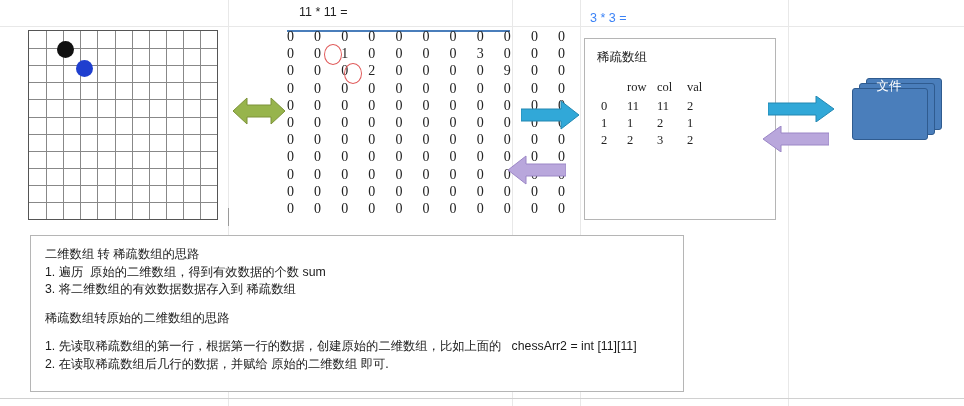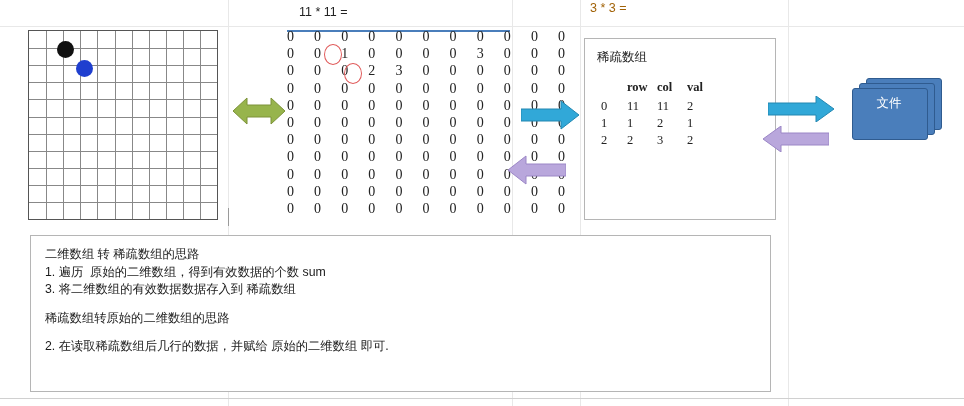--- a/index.html
+++ b/index.html
@@ -88,23 +88,23 @@
   #label-11 {
     position: absolute;
     left: 299px;
     top: 5px;
     font-size: 12.5px;
     color: #222;
   }
   #label-33 {
     position: absolute;
     left: 590px;
-    top: 1px;
-    font-size: 12.5px;
-    color: #a16207;
+    top: 11px;
+    font-size: 12.5px;
+    color: #3b82f6;
   }
   .circle-mark {
     position: absolute;
     border: 1.6px solid #e05a5a;
     border-radius: 50%;
     width: 16px;
     height: 19px;
   }
 
   
@@ -136,57 +136,57 @@
   }
   #sparse-table td, #sparse-table th {
     padding: 1px 0;
     text-align: left;
     font-weight: normal;
   }
   #sparse-table .c0 { width: 26px; }
   #sparse-table .c1 { width: 30px; }
   #sparse-table .c2 { width: 30px; }
   #sparse-table .c3 { width: 26px; }
-  #sparse-table thead td { padding-bottom: 3px; font-weight: bold; }
+  #sparse-table thead td { padding-bottom: 3px; }
 
   
   #file-stack {
     position: absolute;
     left: 838px;
     top: 78px;
     width: 104px;
     height: 68px;
   }
   .file-card {
     position: absolute;
     background: #4a7ebb;
     border: 1px solid #2f5b8f;
     border-radius: 3px;
     width: 74px;
     height: 50px;
   }
   #file-label {
     position: absolute;
     left: 14px;
-    top: 17px;
+    top: 0;
     width: 74px;
     text-align: center;
     color: #ffffff;
     font-size: 12.5px;
   }
 
   
   .arrow-wrap { position: absolute; }
 
   
   #notes {
     position: absolute;
     left: 30px;
     top: 235px;
-    width: 741px;
+    width: 654px;
     height: 157px;
     background: #ffffff;
     border: 1px solid #b5b5b5;
     box-sizing: border-box;
     padding: 10px 14px;
   }
   .note-line {
     font-size: 12.3px;
     color: #1a1a1a;
     line-height: 17.5px;
@@ -253,21 +253,21 @@
       <polygon points="0,15 14,2 14,9 38,9 38,2 52,15 38,28 38,21 14,21 14,28" fill="#97b44c" stroke="#7c9239" stroke-width="1"></polygon>
     </svg>
   </div>
 
   <div id="label-11">11 * 11 =</div>
   <div id="matrix-top-rule"></div>
 
   <div id="matrix-zone">
     <div class="matrix-row">0 0 0 0 0 0 0 0 0 0 0</div>
     <div class="matrix-row">0 0 1 0 0 0 0 3 0 0 0</div>
-    <div class="matrix-row">0 0 0 2 3 0 0 0 0 0 0</div>
+    <div class="matrix-row">0 0 0 2 0 0 0 0 9 0 0</div>
     <div class="matrix-row">0 0 0 0 0 0 0 0 0 0 0</div>
     <div class="matrix-row">0 0 0 0 0 0 0 0 0 0 0</div>
     <div class="matrix-row">0 0 0 0 0 0 0 0 0 0 0</div>
     <div class="matrix-row">0 0 0 0 0 0 0 0 0 0 0</div>
     <div class="matrix-row">0 0 0 0 0 0 0 0 0 0 0</div>
     <div class="matrix-row">0 0 0 0 0 0 0 0 0 0 0</div>
     <div class="matrix-row">0 0 0 0 0 0 0 0 0 0 0</div>
     <div class="matrix-row">0 0 0 0 0 0 0 0 0 0 0</div>
   </div>
   <div class="circle-mark" style="left:324px; top:44px;"></div>
@@ -339,16 +339,17 @@
     <div id="file-label">文件</div>
   </div>
 
   <div id="notes">
     <div class="note-line">二维数组 转 稀疏数组的思路</div>
     <div class="note-line">1. 遍历  原始的二维数组，得到有效数据的个数 sum</div>
     <div class="note-line">3. 将二维数组的有效数据数据存入到 稀疏数组</div>
     <div class="note-gap"></div>
     <div class="note-line">稀疏数组转原始的二维数组的思路</div>
     <div class="note-gap"></div>
+    <div class="note-line">1. 先读取稀疏数组的第一行，根据第一行的数据，创建原始的二维数组，比如上面的   chessArr2 = int [11][11]</div>
     <div class="note-line">2. 在读取稀疏数组后几行的数据，并赋给 原始的二维数组 即可.</div>
   </div>
 
 </div>
 
 </body></html>

